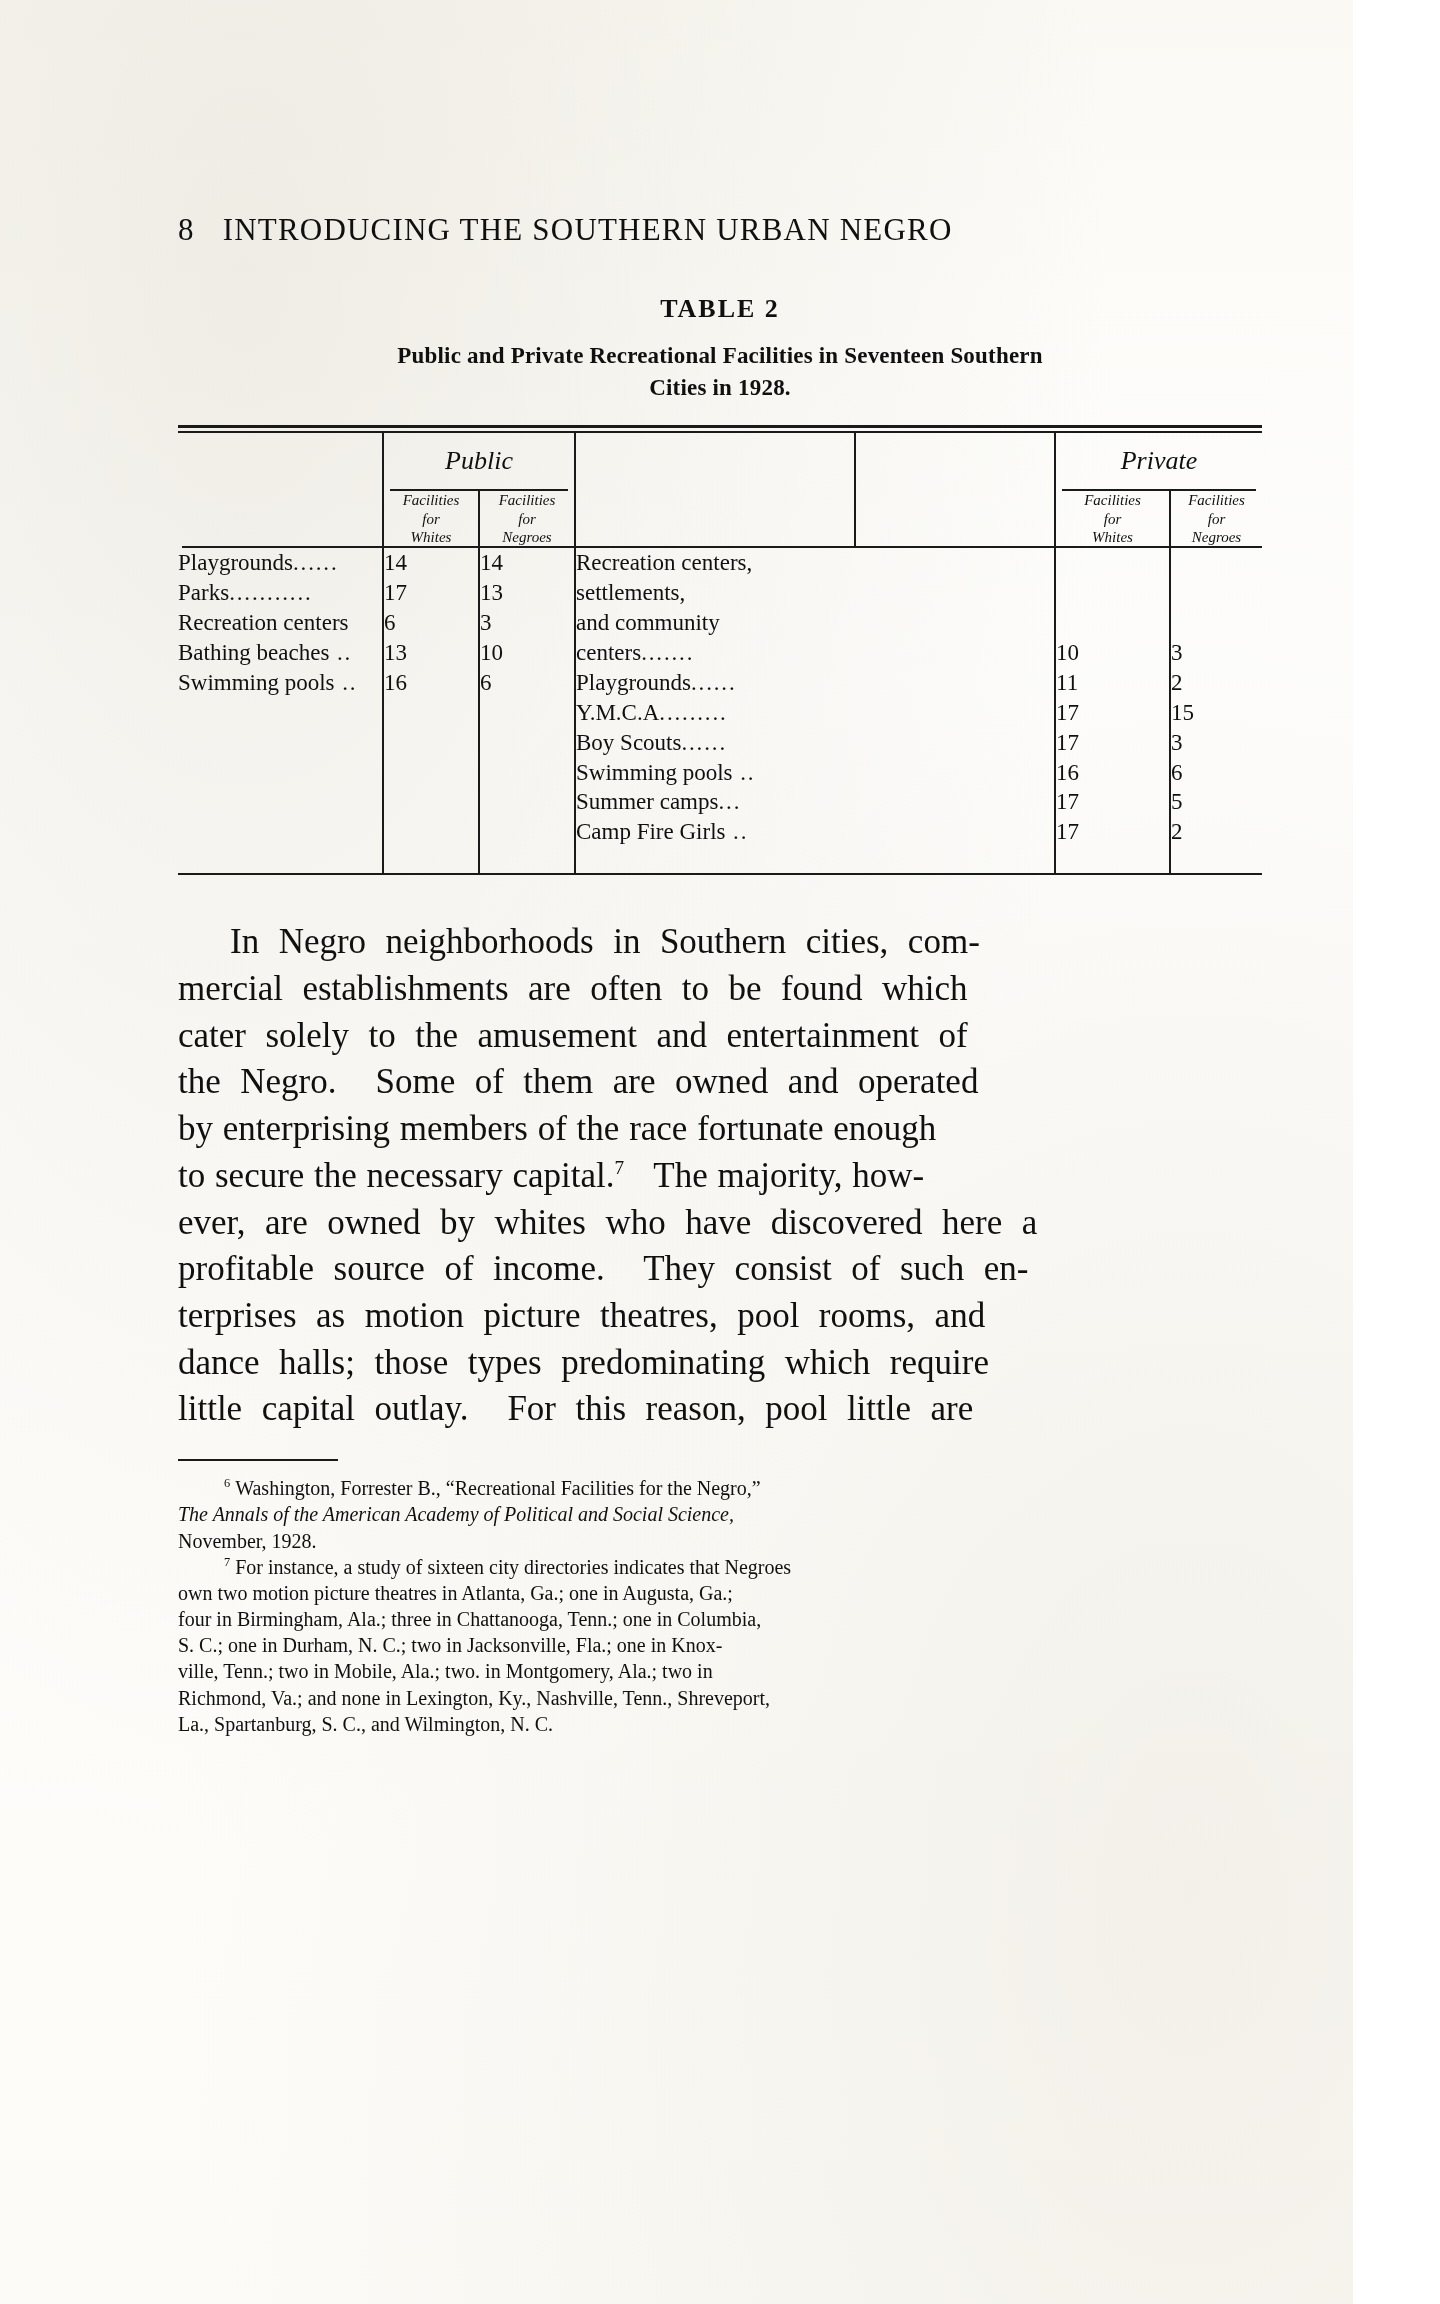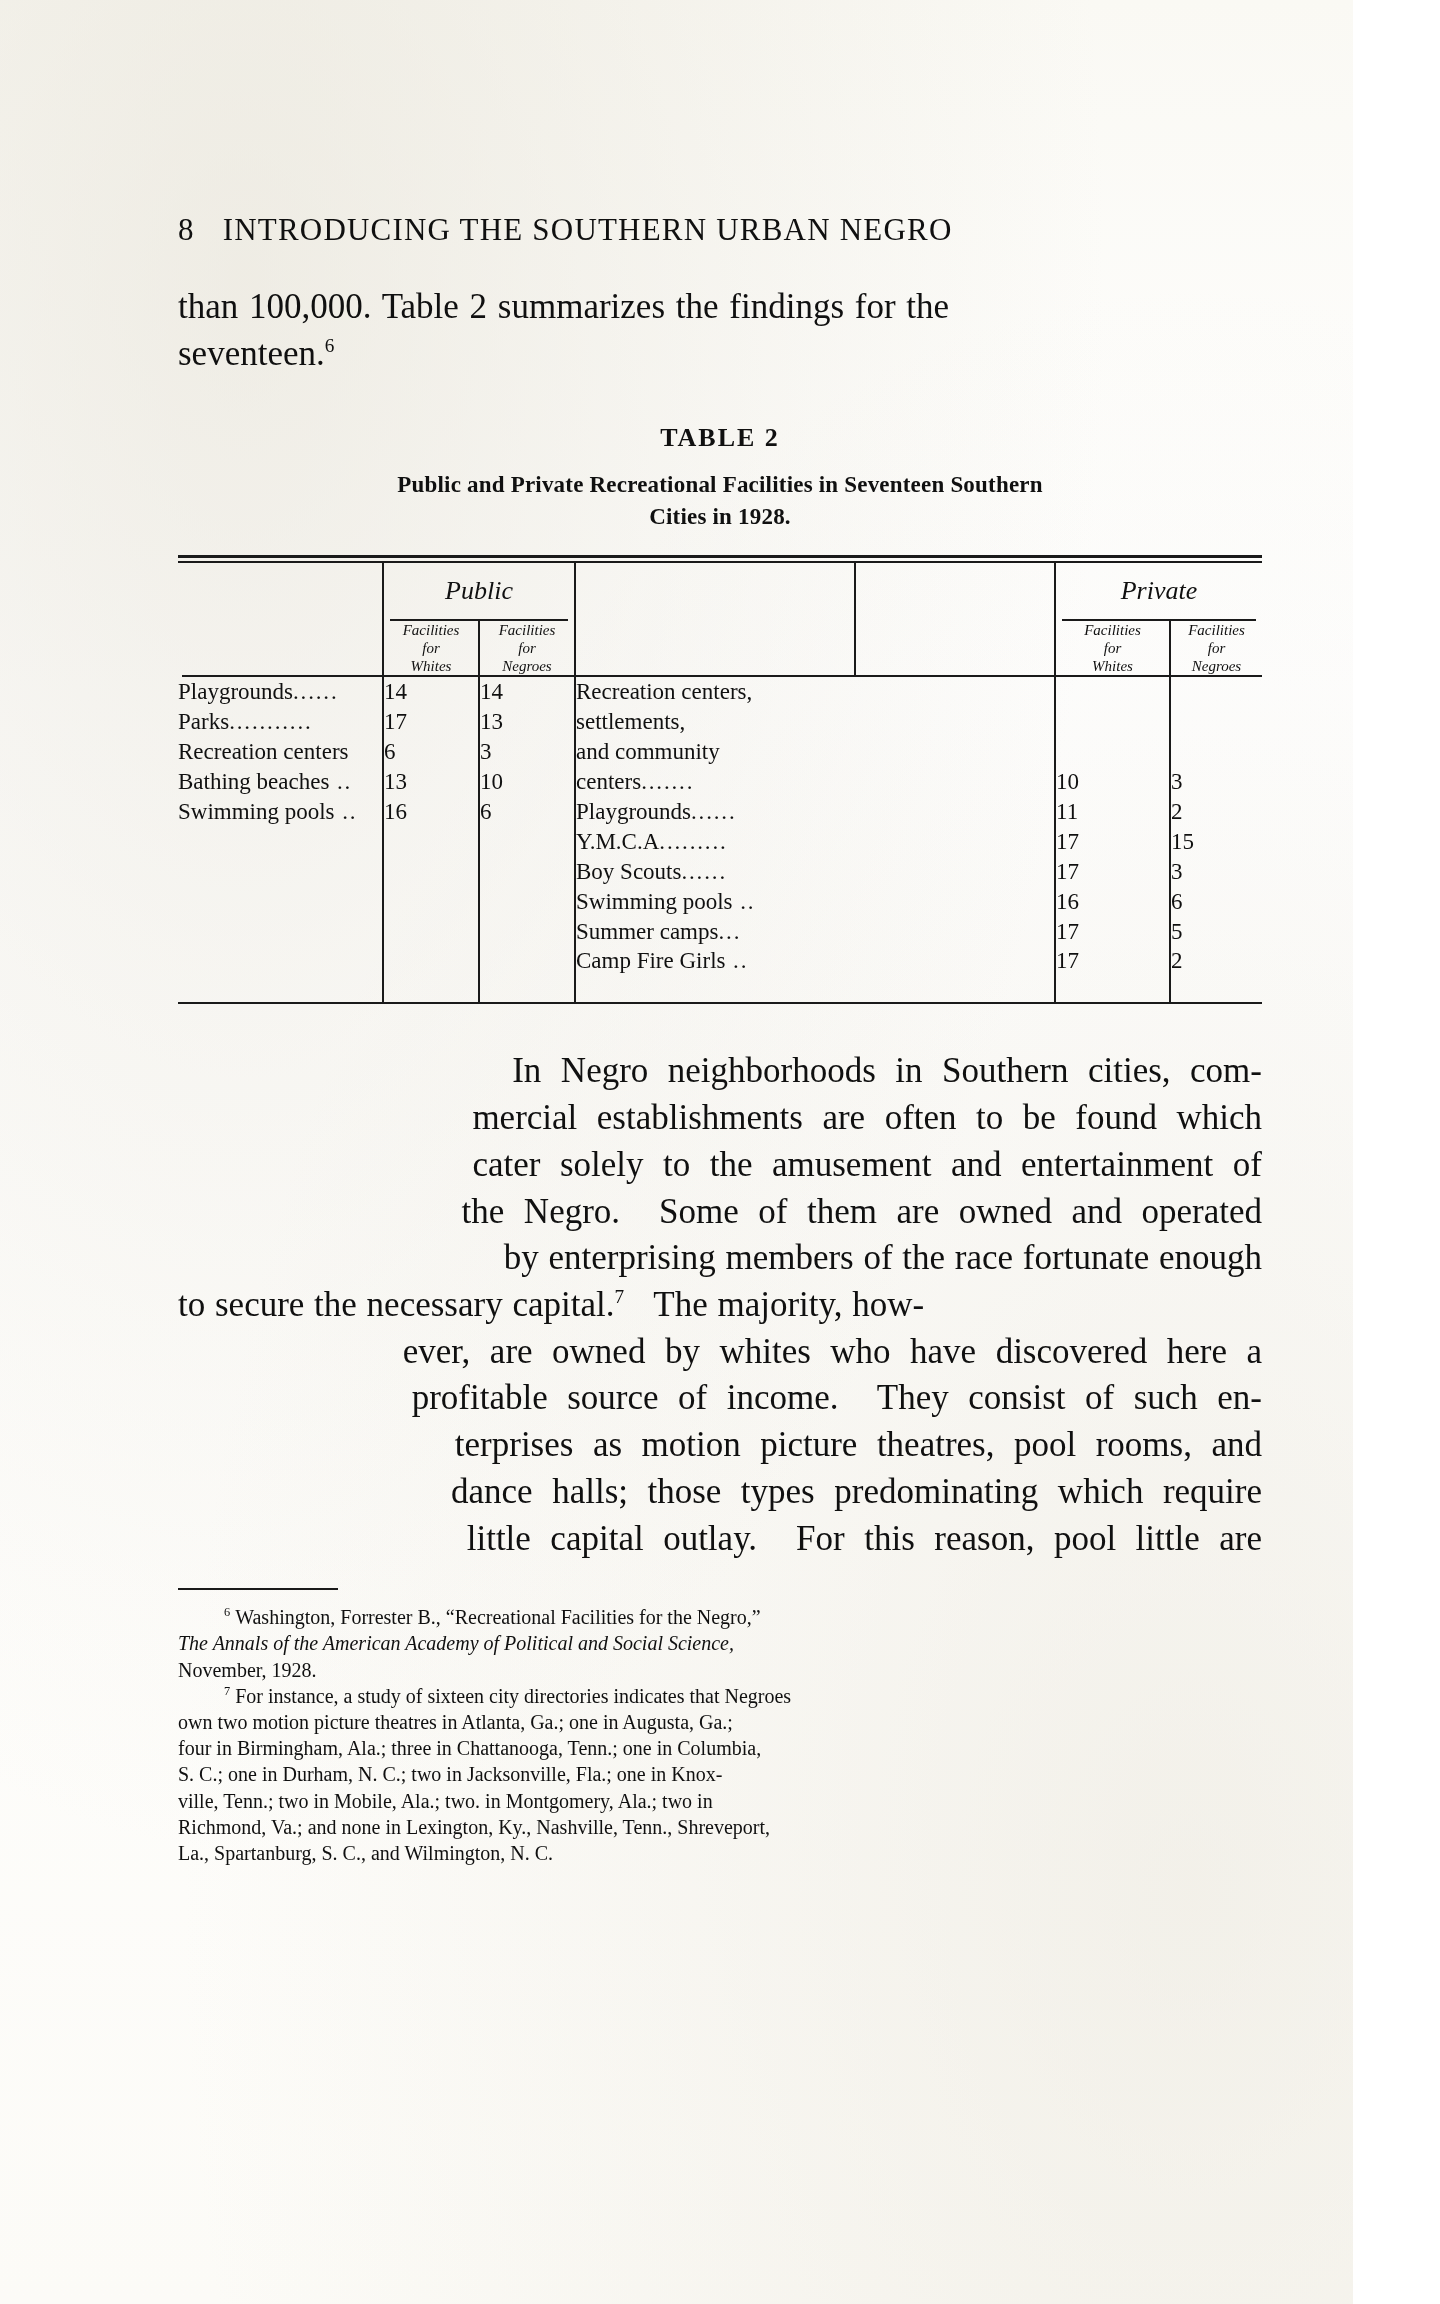--- a/index.html
+++ b/index.html
@@ -156,21 +156,21 @@
   
   .body {
     margin-top: 44px;
     font-size: 35px;
     line-height: 1.335;
     word-spacing: 1px;
   }
   .body .ln { display: block; white-space: nowrap; }
   .body .ln.j {
     display: flex;
-    justify-content: flex-end;
+    justify-content: flex-start;
   }
   .body .ln.j > span { white-space: pre; }
 
   
   .fnrule {
     margin-top: 26px;
     width: 160px;
     border-top: 2px solid #1a1a1a;
     height: 0;
   }
@@ -190,24 +190,20 @@
 </head>
 <body>
 
 <div class="page">
   <div class="content">
 
     <div class="runhead">
       <span class="folio">8</span><span>INTRODUCING THE SOUTHERN URBAN NEGRO</span>
     </div>
 
-    <div class="lead">
-      <span class="l1">than 100,000.   Table 2 summarizes the findings for the</span>
-      <span class="l2"><span>seventeen.</span><sup class="fn">6</sup></span>
-    </div>
 
     <div class="tablecap">
       <div class="tnum">TABLE 2</div>
       <div class="ttitle">
         <div>Public and Private Recreational Facilities in Seventeen Southern</div>
         <div>Cities in 1928.</div>
       </div>
     </div>
 
     <div class="tablewrap">

